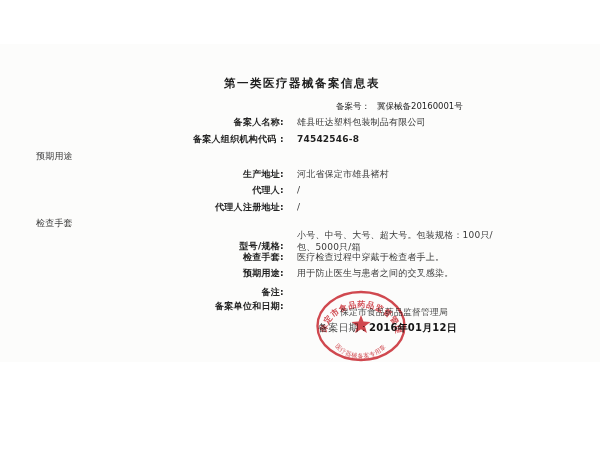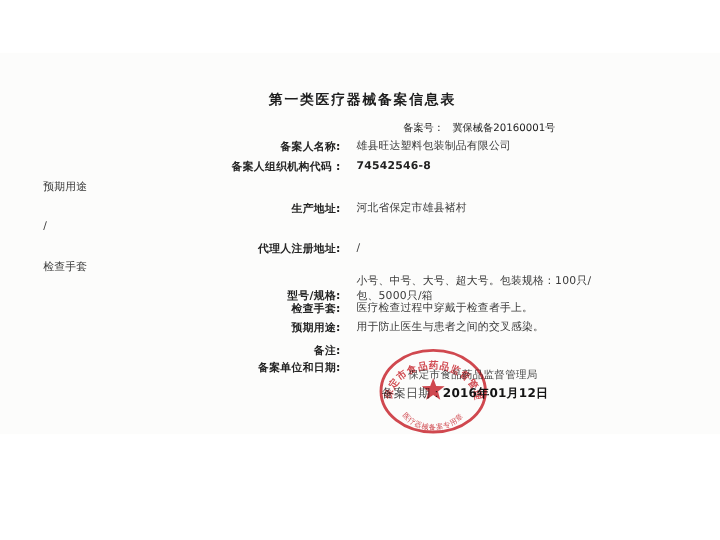--- a/index.html
+++ b/index.html
@@ -67,20 +67,21 @@
     <div class="value bold-val">74542546-8</div>
   </div>
   <div class="row" style="top:107px">
     <div class="value">预期用途</div>
   </div>
   <div class="row" style="top:124px">
     <div class="label">生产地址:</div>
     <div class="value">河北省保定市雄县褚村</div>
   </div>
   <div class="row" style="top:140px">
+    <div class="label">代理人:</div>
     <div class="value">/</div>
   </div>
   <div class="row" style="top:157px">
     <div class="label">代理人注册地址:</div>
     <div class="value">/</div>
   </div>
   <div class="row" style="top:174px">
     <div class="value">检查手套</div>
   </div>
   <div class="row mid" style="top:186px">

